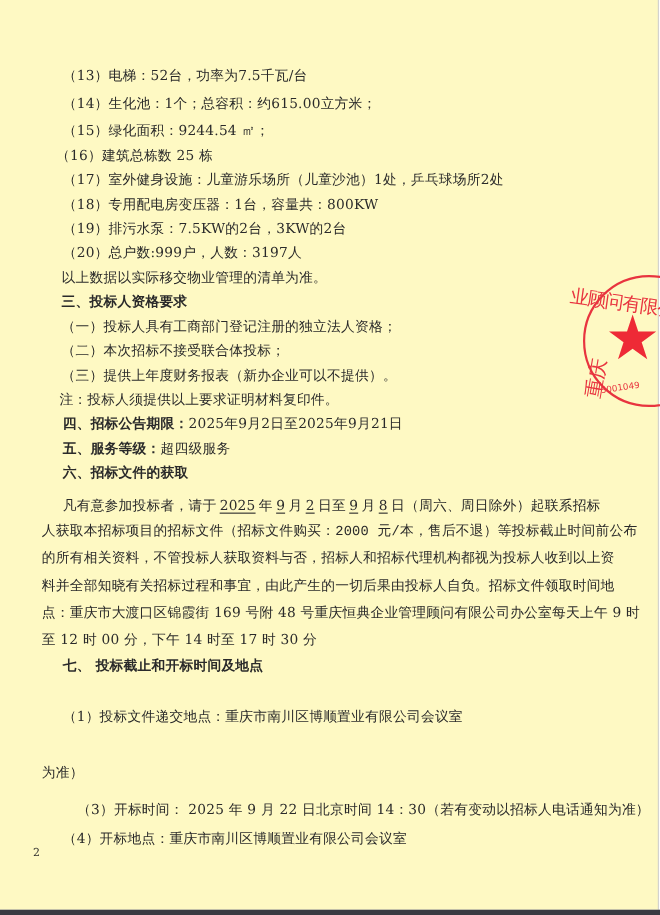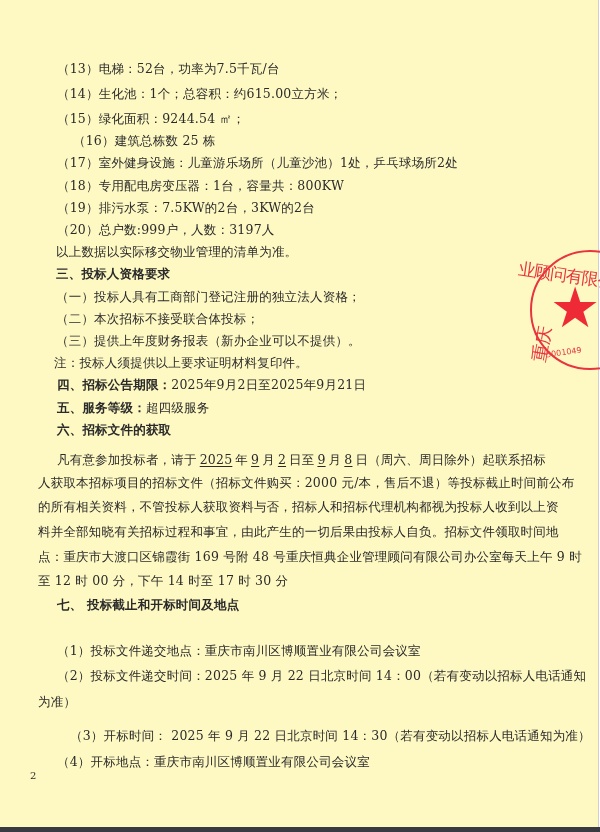--- a/index.html
+++ b/index.html
@@ -25,21 +25,21 @@
   .stamp .code { position:absolute; left:14px; top:96px; font-size:8px; font-family:"DejaVu Sans",sans-serif; transform:rotate(-8deg); }
 </style>
 </head>
 <body>
 
 <div class="page">
 
   <div class="line" style="left:57px;top:61px;">（13）电梯：52台，功率为7.5千瓦/台</div>
   <div class="line" style="left:57px;top:86px;">（14）生化池：1个；总容积：约615.00立方米；</div>
   <div class="line" style="left:57px;top:111px;">（15）绿化面积：9244.54 ㎡；</div>
-  <div class="line" style="left:73px;top:133px;">（16）建筑总栋数 25 栋</div>
+  <div class="line" style="left:51px;top:133px;">（16）建筑总栋数 25 栋</div>
   <div class="line" style="left:57px;top:155px;">（17）室外健身设施：儿童游乐场所（儿童沙池）1处，乒乓球场所2处</div>
   <div class="line" style="left:57px;top:178px;">（18）专用配电房变压器：1台，容量共：800KW</div>
   <div class="line" style="left:57px;top:200px;">（19）排污水泵：7.5KW的2台，3KW的2台</div>
   <div class="line" style="left:57px;top:222px;">（20）总户数:999户，人数：3197人</div>
   <div class="line" style="left:56px;top:244px;">以上数据以实际移交物业管理的清单为准。</div>
 
   <div class="line bold" style="left:56px;top:266px;">三、投标人资格要求</div>
   <div class="line" style="left:56px;top:289px;">（一）投标人具有工商部门登记注册的独立法人资格；</div>
   <div class="line" style="left:56px;top:311px;">（二）本次招标不接受联合体投标；</div>
   <div class="line" style="left:54px;top:355px;">注：投标人须提供以上要求证明材料复印件。</div>
@@ -49,29 +49,28 @@
     <span class="bold">四、招标公告期限：</span><span>2025年9月2日至2025年9月21日</span>
   </div>
   <div class="line" style="left:57px;top:400px;">
     <span class="bold">五、服务等级：</span><span>超四级服务</span>
   </div>
   <div class="line bold" style="left:57px;top:422px;">六、招标文件的获取</div>
 
   <div class="line" style="left:57px;top:452px;">
     <span>凡有意参加投标者，请于</span><span class="u">2025</span><span>年</span><span class="u">9</span><span>月</span><span class="u">2</span><span>日至</span><span class="u">9</span><span>月</span><span class="u">8</span><span>日（周六、周日除外）起联系招标</span>
   </div>
-  <div class="line" style="left:38px;top:475px;">人获取本招标项目的招标文件（招标文件购买：2000 元/本，售后不退）等投标截止时间前公布</div>
+  <div class="line" style="left:38px;top:475px;font-family:Liberation Mono, monospace;">人获取本招标项目的招标文件（招标文件购买：2000 元/本，售后不退）等投标截止时间前公布</div>
   <div class="line" style="left:38px;top:499px;">的所有相关资料，不管投标人获取资料与否，招标人和招标代理机构都视为投标人收到以上资</div>
   <div class="line" style="left:38px;top:524px;">料并全部知晓有关招标过程和事宜，由此产生的一切后果由投标人自负。招标文件领取时间地</div>
   <div class="line" style="left:38px;top:549px;">点：重庆市大渡口区锦霞街 169 号附 48 号重庆恒典企业管理顾问有限公司办公室每天上午 9 时</div>
   <div class="line" style="left:38px;top:573px;">至 12 时 00 分，下午 14 时至 17 时 30 分</div>
 
   <div class="line bold" style="left:57px;top:597px;">七、 投标截止和开标时间及地点</div>
   <div class="line" style="left:57px;top:643px;">（1）投标文件递交地点：重庆市南川区博顺置业有限公司会议室</div>
-  <div class="line" style="left:57px;top:668px;">（2）投标文件递交时间：2025 年 9 月 22 日北京时间 14：00（若有变动以招标人电话通知</div>
   <div class="line" style="left:38px;top:694px;">为准）</div>
   <div class="line" style="left:70px;top:728px;text-align:right;">（3）开标时间：  2025 年 9 月 22 日北京时间 14：30（若有变动以招标人电话通知为准）</div>
   <div class="line" style="left:57px;top:754px;">（4）开标地点：重庆市南川区博顺置业有限公司会议室</div>
 
   <div class="page-num">2</div>
 
   <div class="stamp">
     <span class="arc-top">业顾问有限公</span>
     <span class="star">★</span>
     <span class="arc-bottom">重庆</span>

